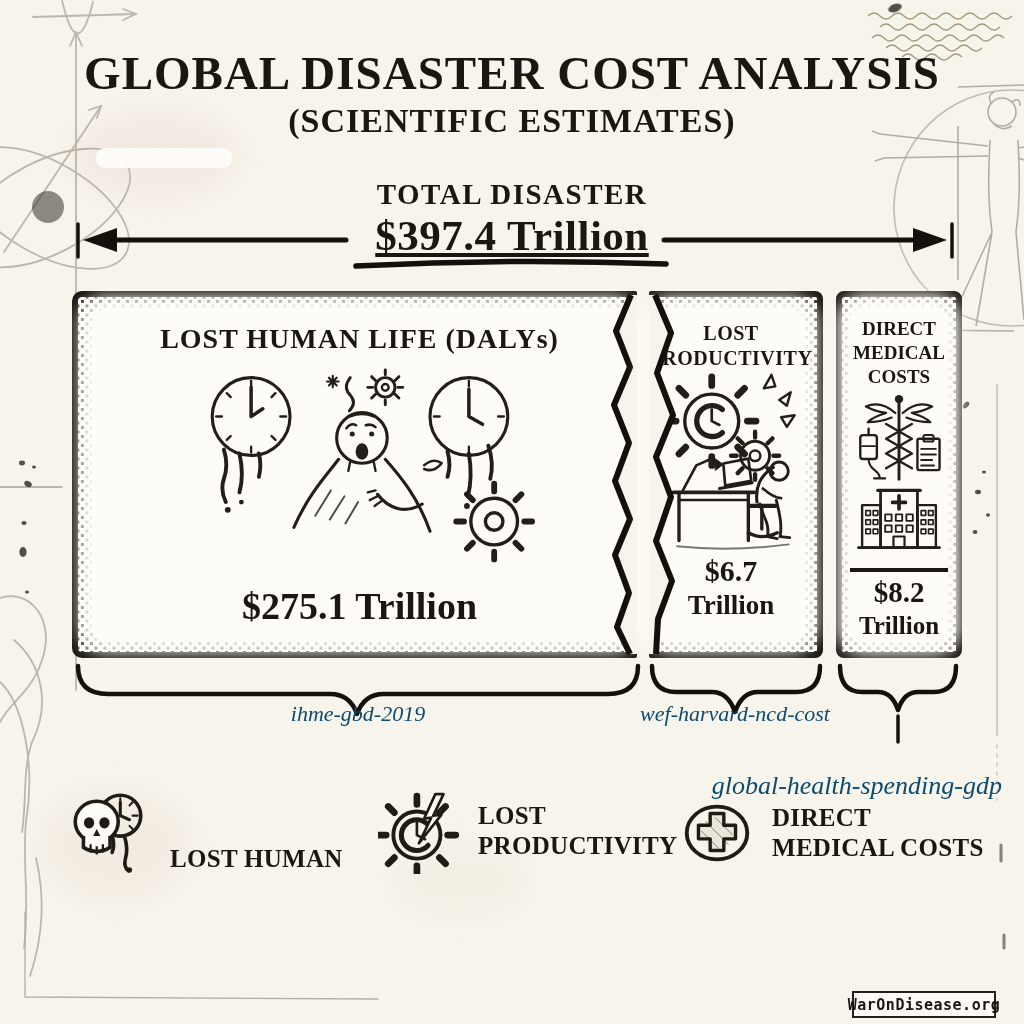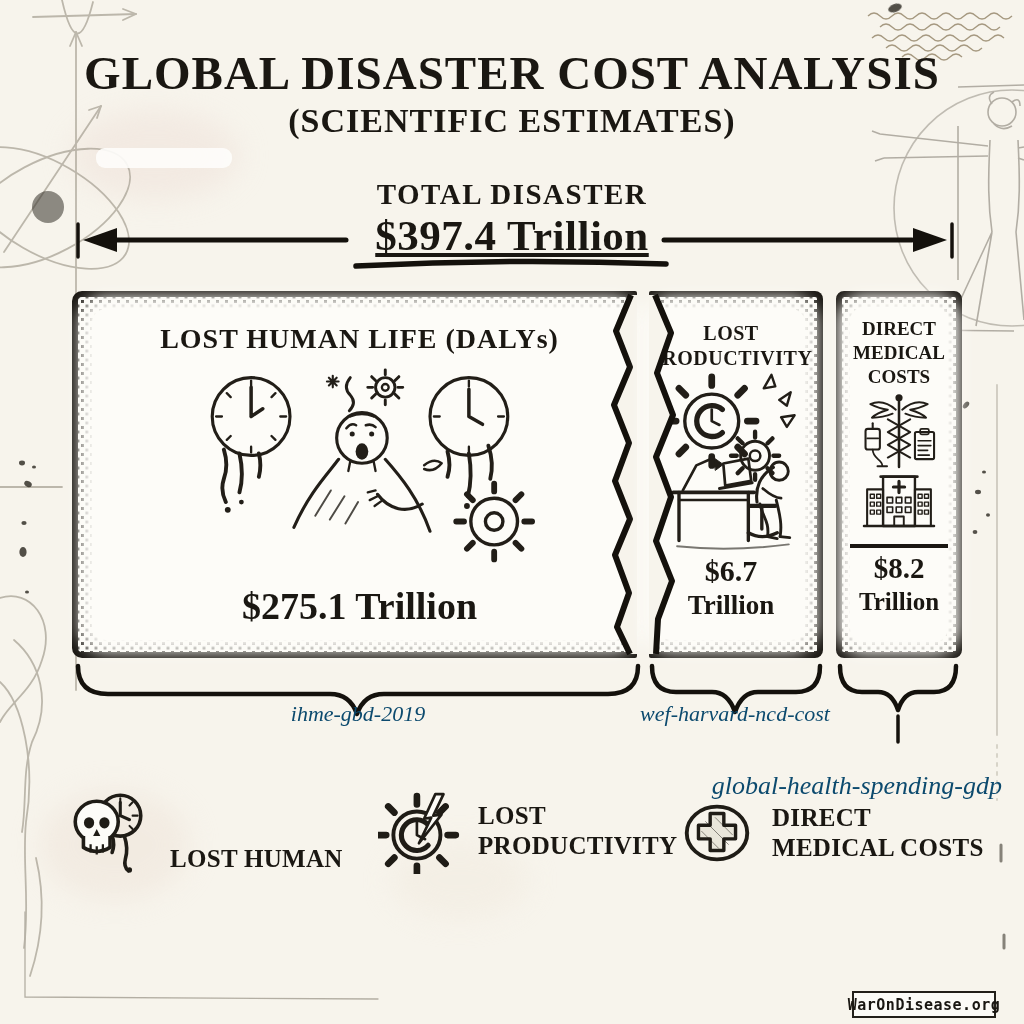--- a/index.html
+++ b/index.html
@@ -51,21 +51,21 @@
   .torn{position:absolute;top:-6px;width:34px;height:367px;}
   .torn-r{right:0;}
   .torn-l{left:0;}
 
   .seg-heading{font-size:28px;font-weight:600;letter-spacing:1px;margin-top:14px;}
   .seg-heading-sm{font-size:20px;font-weight:700;line-height:25px;letter-spacing:.5px;margin-top:12px;}
   .seg-heading-xs{font-size:19px;font-weight:700;line-height:24px;margin-top:10px;}
   .seg-value{font-size:38px;font-weight:700;margin-bottom:12px;}
   .seg-value-sm{font-size:30px;font-weight:700;line-height:33px;margin-bottom:18px;}
   .seg-value-sm .tril{font-size:27px;}
-  .seg-value-xs{font-size:29px;font-weight:700;line-height:32px;margin-bottom:24px;}
+  .seg-value-xs{font-size:29px;font-weight:700;line-height:32px;margin-bottom:0;}
   .seg-value-xs .tril{font-size:25px;}
   .value-divider{width:100%;border-top:4px solid var(--ink);margin:2px 0 4px 0;}
 
   .src-label{font-style:italic;font-size:22px;color:#0c4a6e;}
   .src1{left:158px;top:701px;width:400px;text-align:center;}
   .src2{left:595px;top:701px;width:280px;text-align:center;}
   .src3{left:672px;top:771px;width:330px;text-align:right;font-size:26px;}
 
   .legend-item{position:absolute;display:flex;align-items:center;}
   .legend-item .txt{font-size:25px;font-weight:700;line-height:30px;letter-spacing:.3px;}

